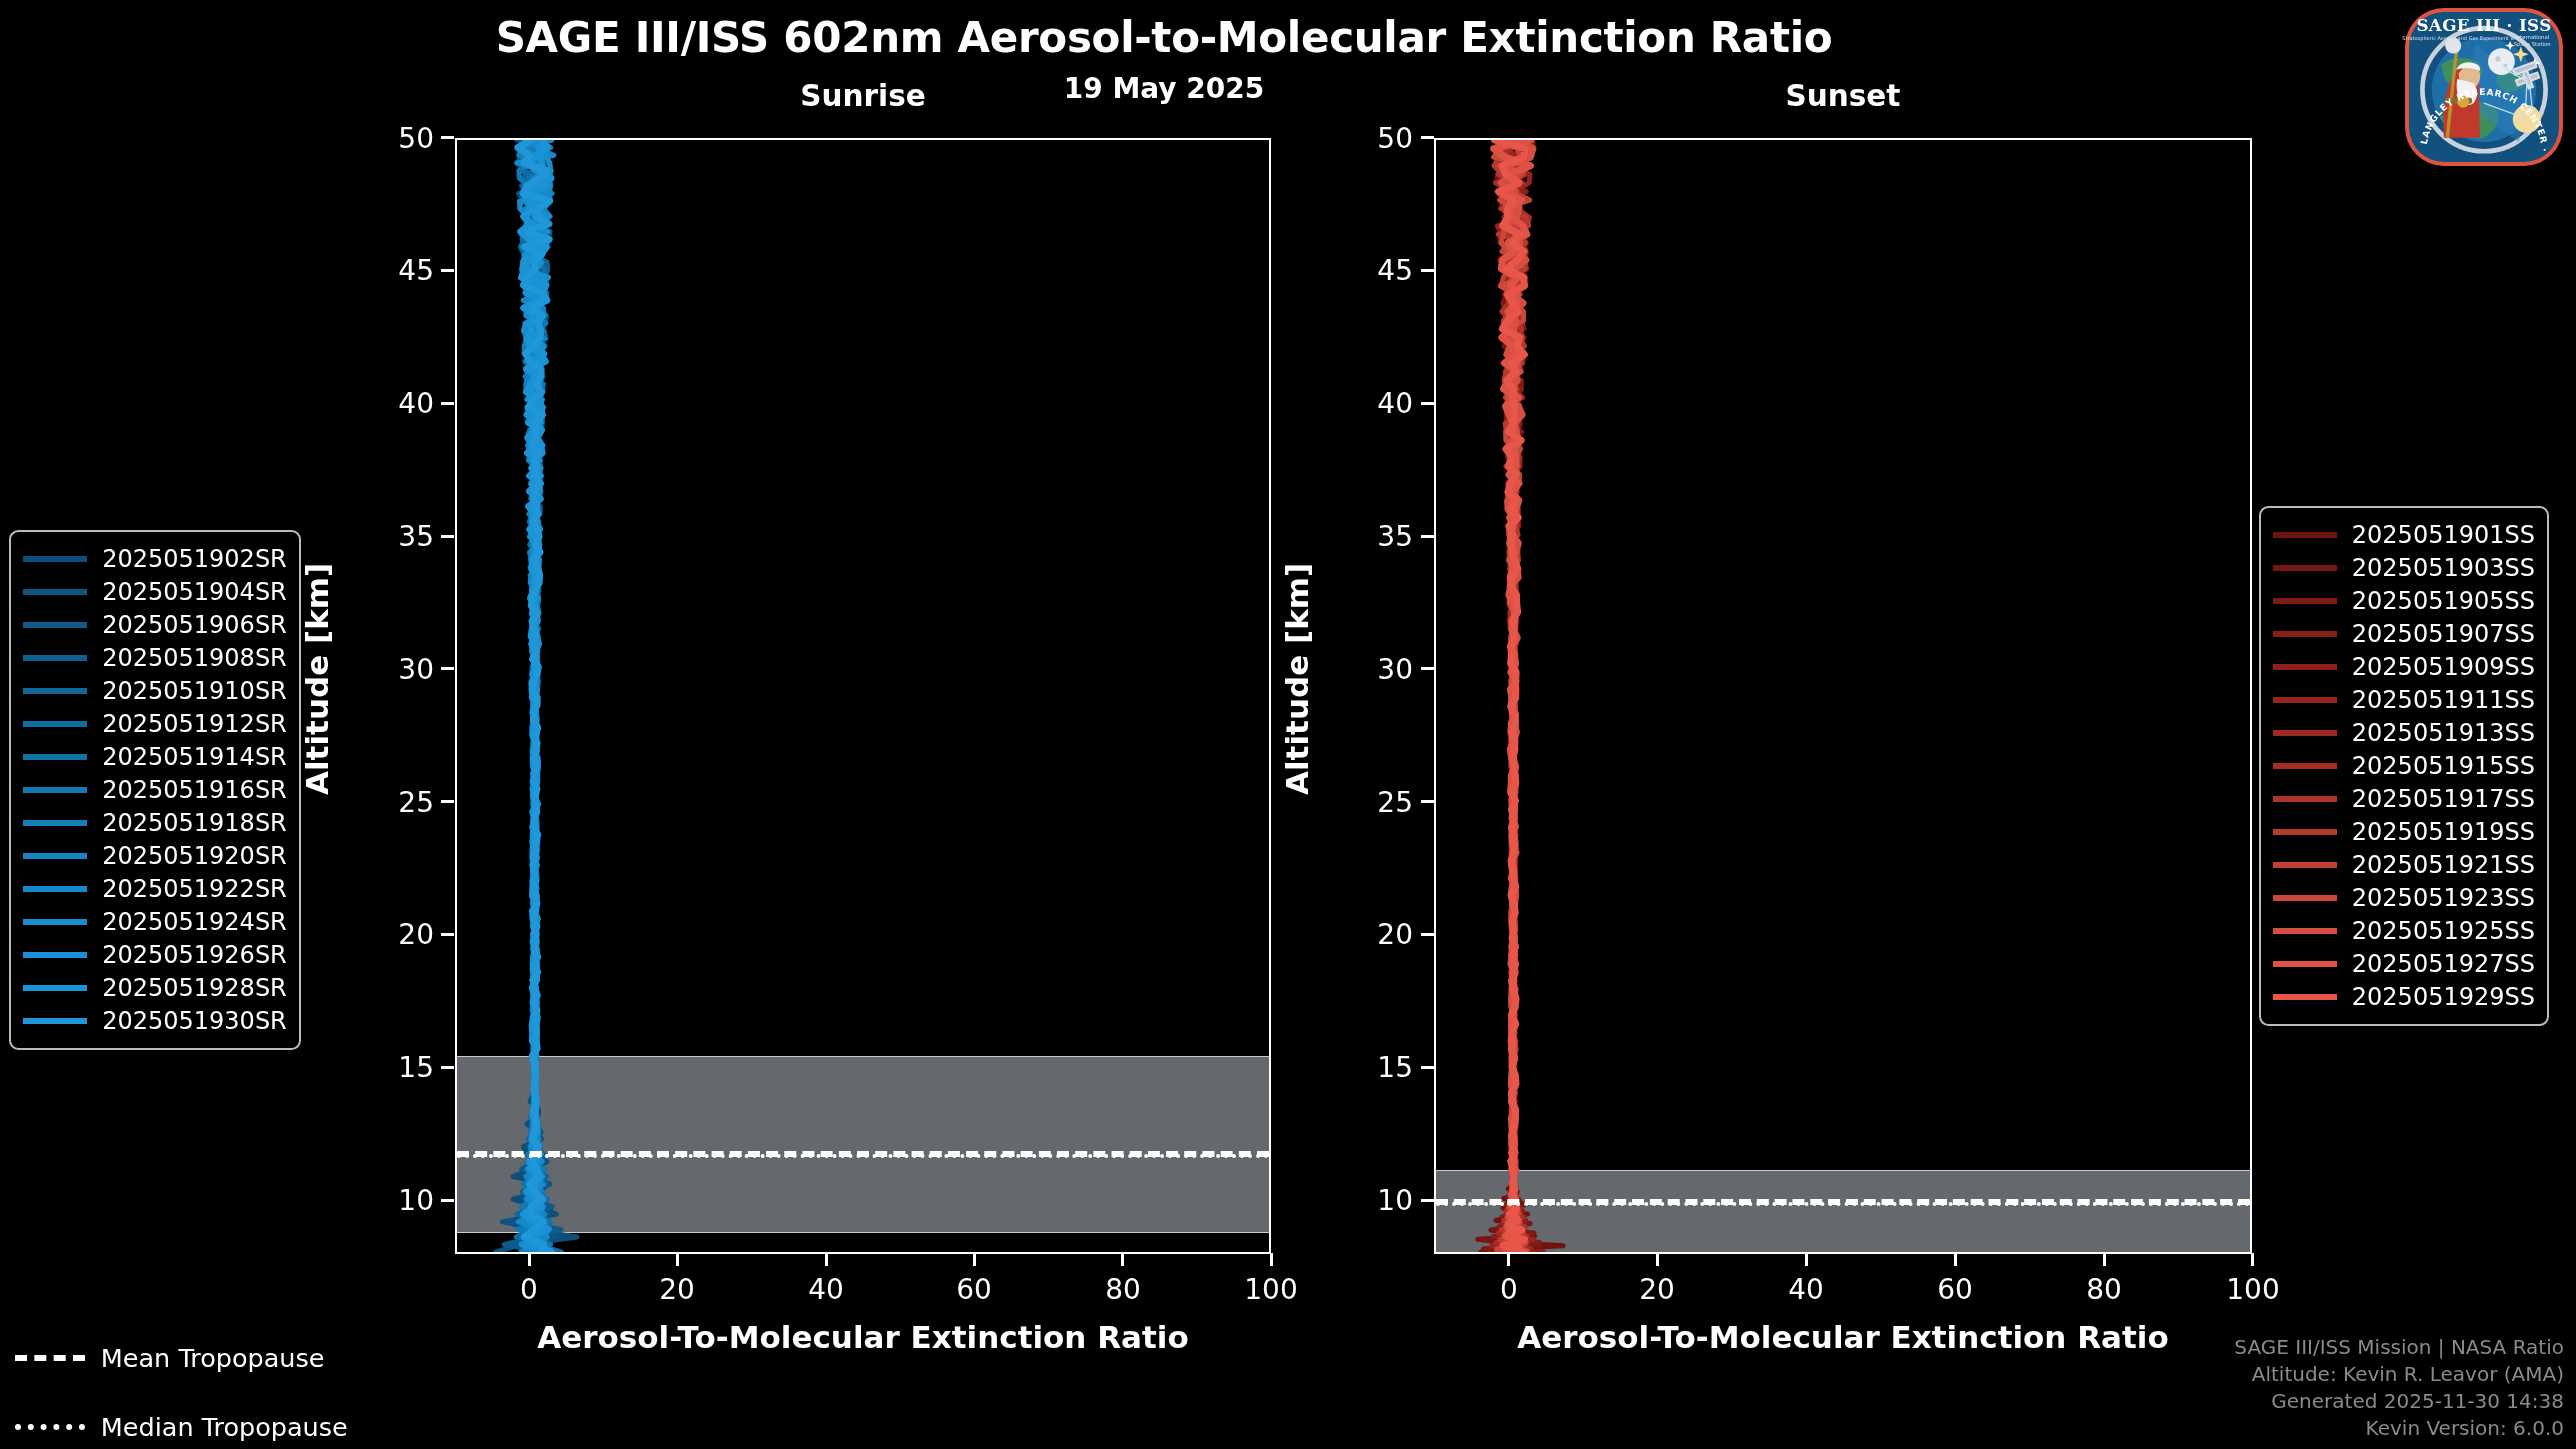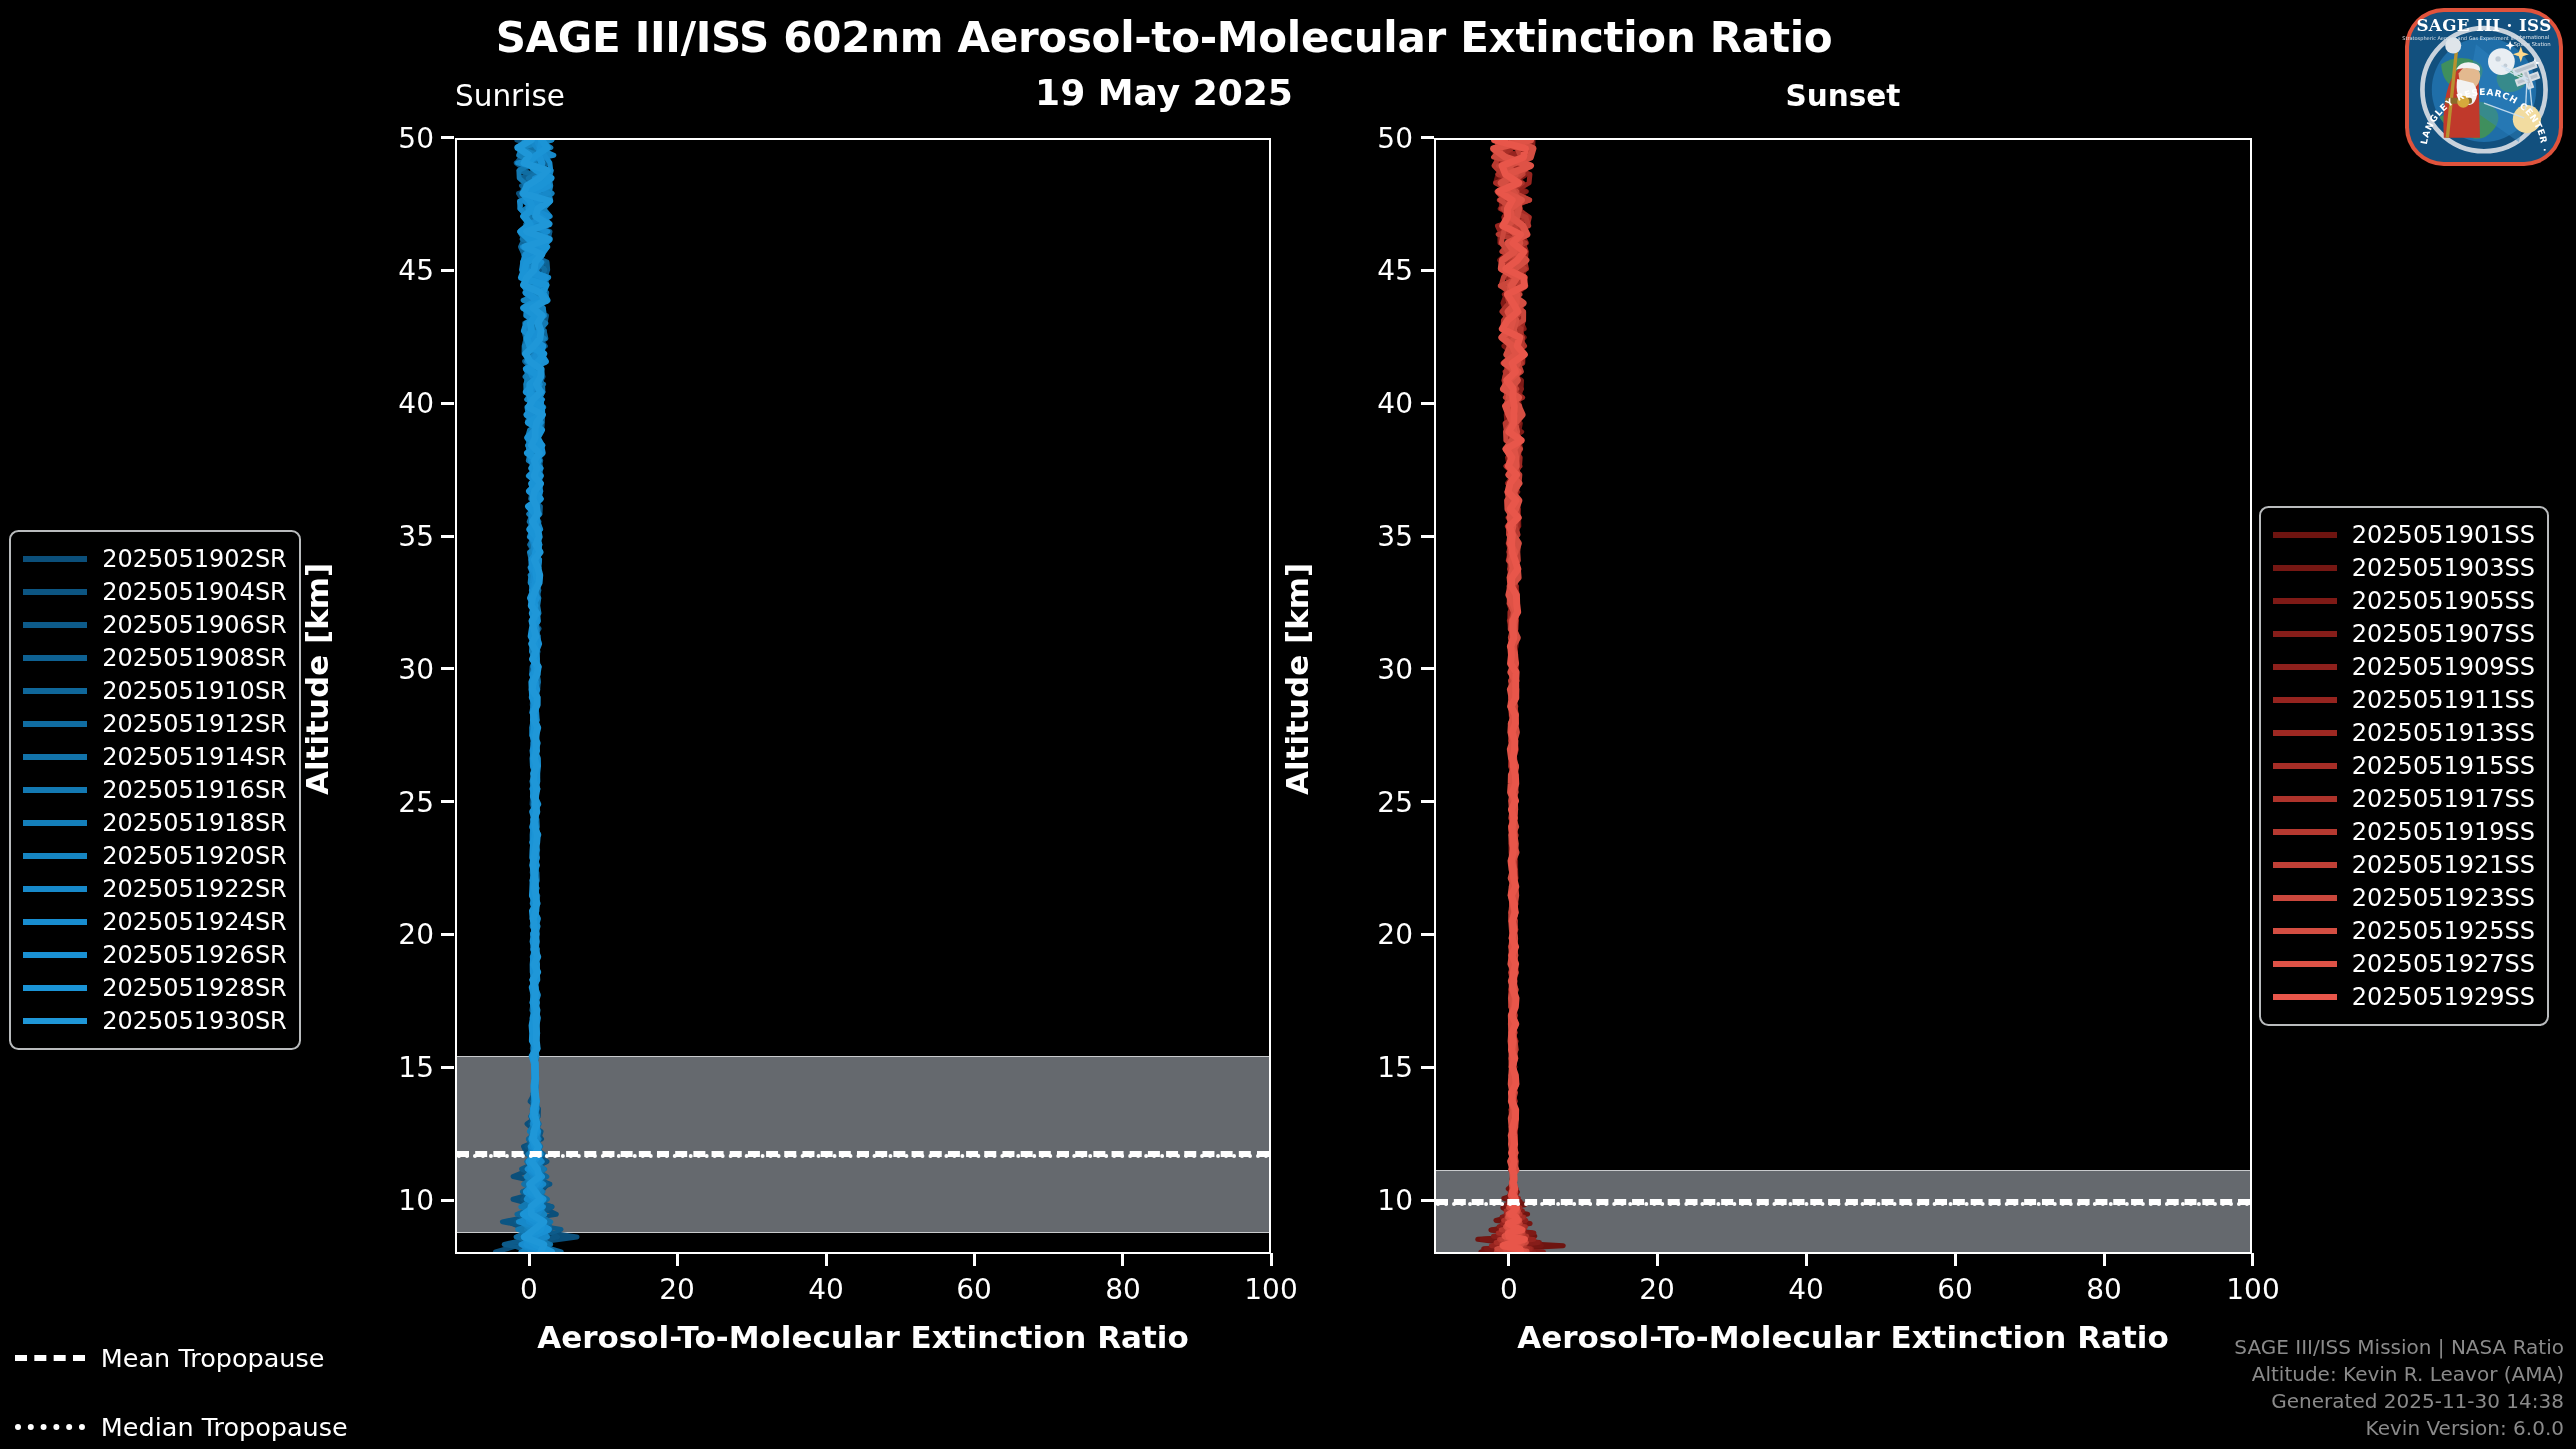--- a/index.html
+++ b/index.html
@@ -9,25 +9,25 @@
 
   .abs{position:absolute;}
 
   
   #main-title{
     left:0;top:13.4px;width:2328px;text-align:center;
     font-size:42px;font-weight:bold;letter-spacing:-0.3px;
   }
   #date-subtitle{
     left:0;top:72px;width:2328px;text-align:center;
-    font-size:36px;font-weight:bold;
+    font-size:28px;font-weight:bold;
   }
   #sunrise-title{
-    left:455px;top:79px;width:816px;
-    font-size:29.5px;font-weight:normal;
+    left:455px;top:79px;width:816px;text-align:center;
+    font-size:29.5px;font-weight:bold;
   }
   #sunset-title{
     left:1434px;top:79px;width:818px;text-align:center;
     font-size:29.5px;font-weight:bold;
   }
 
   
   .panel{position:absolute;top:138px;height:1116px;
          border:2.7px solid #ffffff;box-sizing:border-box;background:#000;}
   #panel-sunrise{left:455px;width:816px;}

